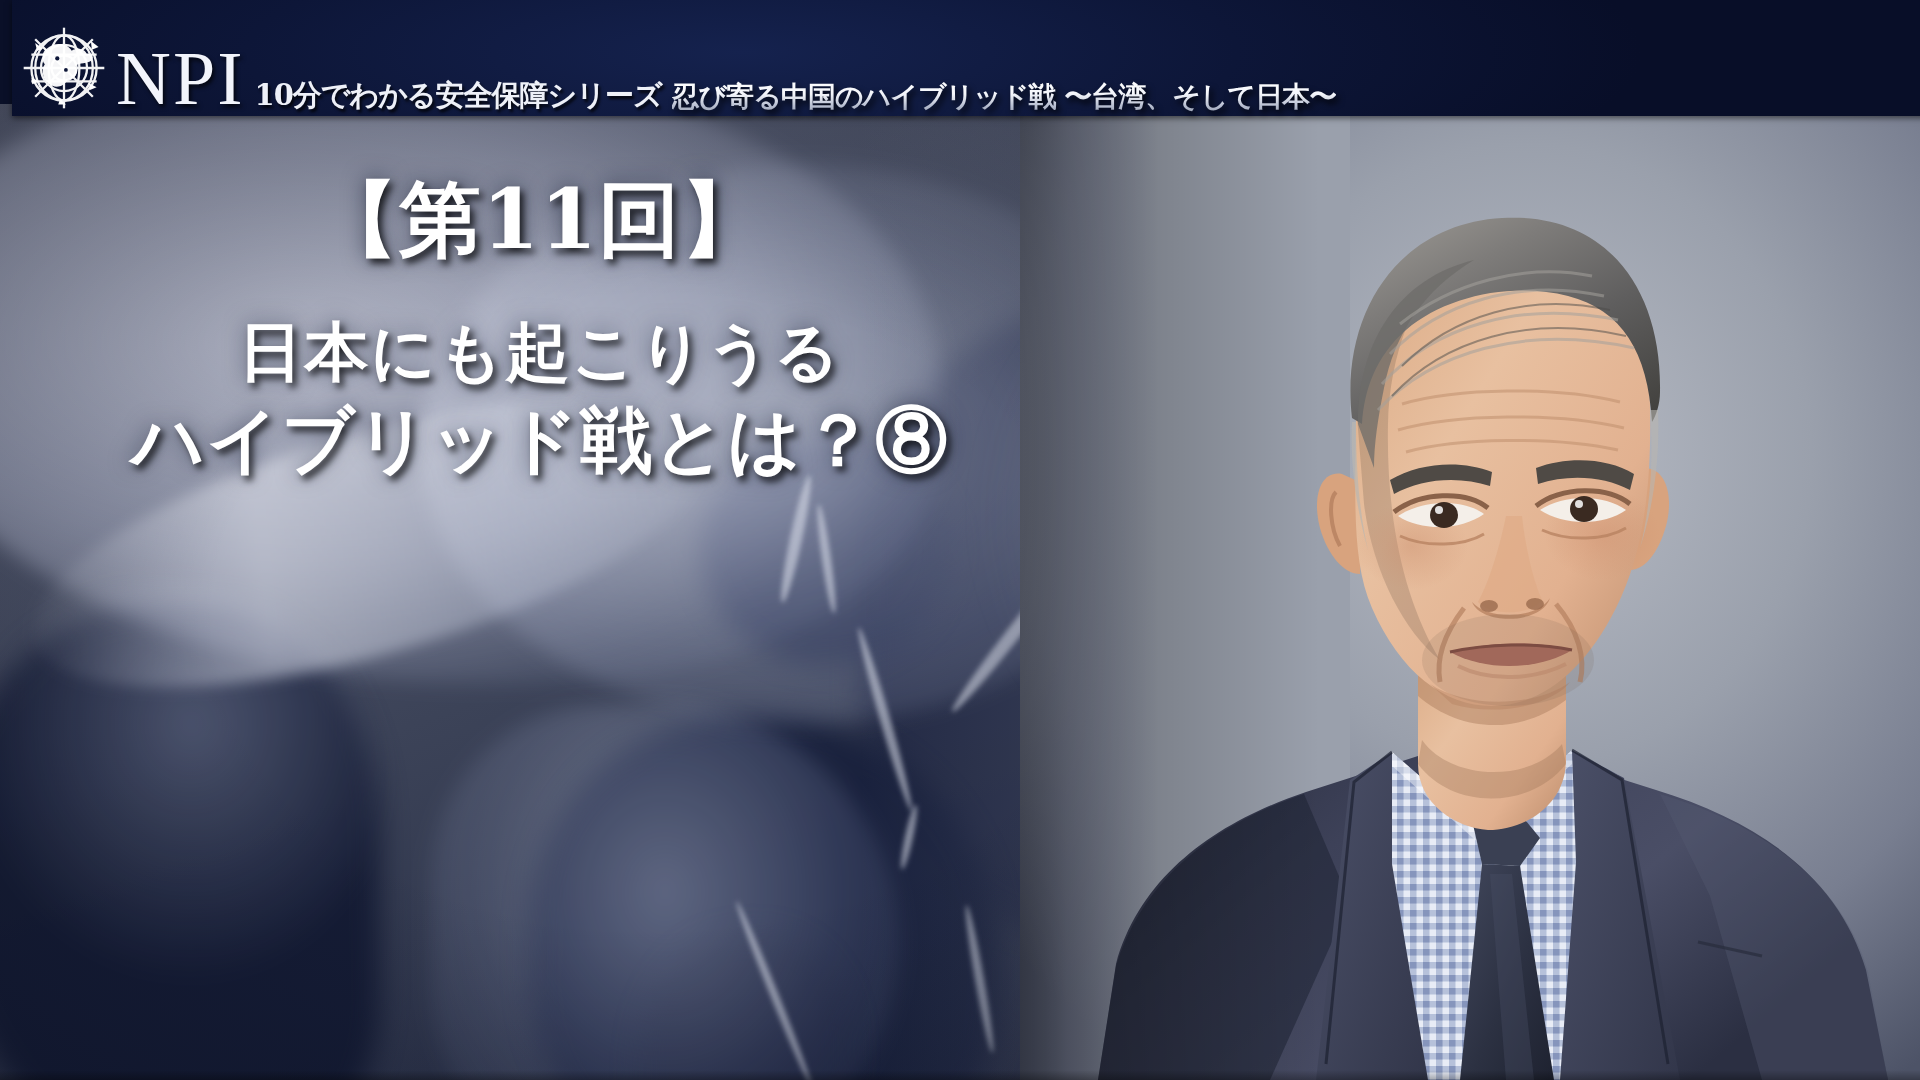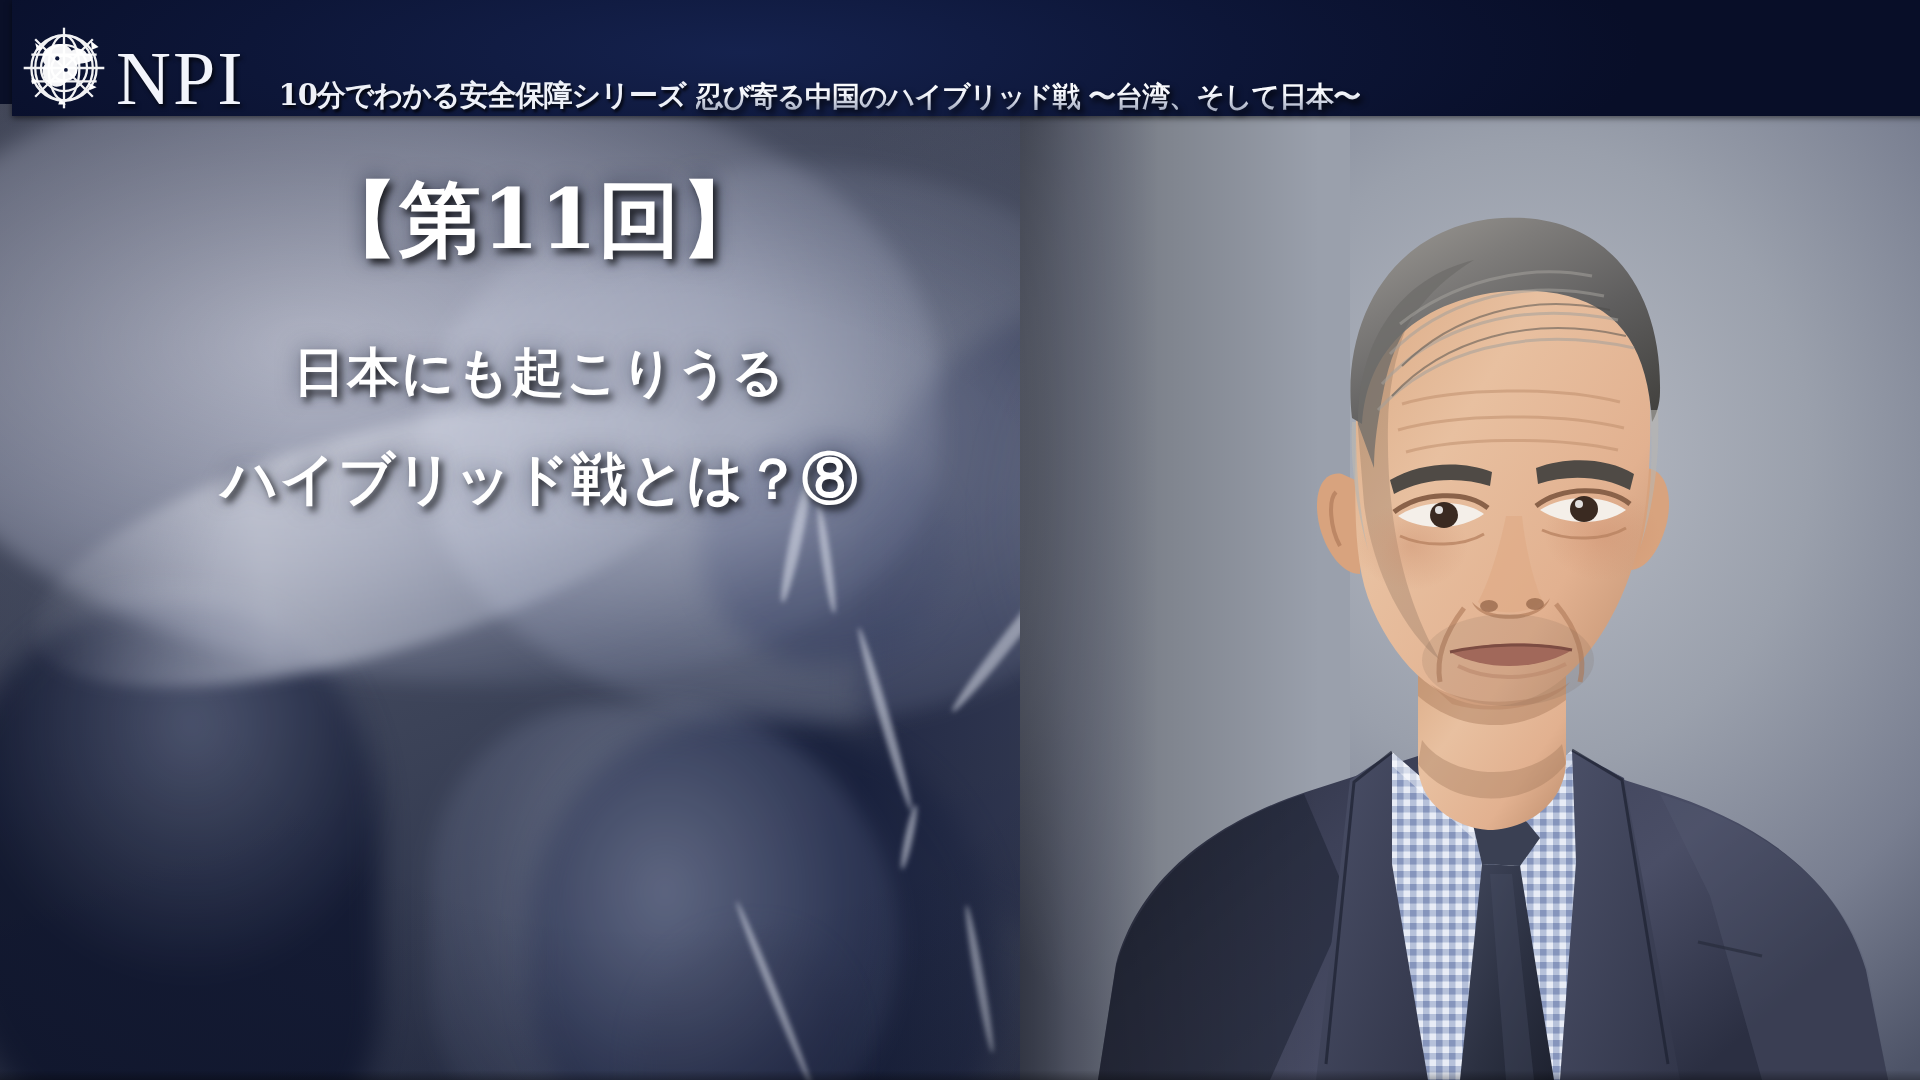--- a/index.html
+++ b/index.html
@@ -31,21 +31,21 @@
     font-family:"Liberation Serif","DejaVu Serif",serif;
     font-size:76px; line-height:1; letter-spacing:2px;
     color:#f2f4fb; margin-left:4px; margin-top:-4px;
     text-shadow:2px 3px 4px rgba(0,0,0,.75);
     flex:0 0 auto;
   }
 
   .series-label{
     font-family:"DejaVu Serif","Liberation Serif",serif;
     font-weight:bold; font-size:29px; color:#eef1f8;
-    margin-left:34px; margin-top:4px; letter-spacing:-1px;
+    margin-left:10px; margin-top:4px; letter-spacing:-1px;
     text-shadow:2px 3px 3px rgba(0,0,0,.8);
     white-space:nowrap; flex:0 0 auto;
   }
   .series-title{
     font-family:"DejaVu Serif","Liberation Serif",serif;
     font-weight:bold; font-size:28px;
     margin-left:10px; margin-top:2px; letter-spacing:-1px;
     white-space:nowrap; flex:0 0 auto;
     background:linear-gradient(180deg,#ffffff 0%,#f4f6fb 42%,#b9c0d2 72%,#8d94a8 100%);
     -webkit-background-clip:text; background-clip:text;
@@ -124,30 +124,29 @@
     position:absolute; inset:0;
     background:radial-gradient(ellipse 1250px 900px at 34% 52%, rgba(0,0,0,0) 35%, rgba(6,10,26,.48) 100%);
   }
 
   
   .title-block{
     position:absolute; left:0; top:104px; width:1080px; height:976px;
     display:flex; flex-direction:column; align-items:center;
     justify-content:flex-start; padding-top:72px; z-index:20;
     pointer-events:none;
-    gap:26px;
   }
   .t-line{
     color:#ffffff; white-space:nowrap;
     font-family:"DejaVu Serif","Liberation Serif",serif;
     text-shadow:4px 5px 7px rgba(0,0,0,.72), 0 0 22px rgba(10,16,40,.55);
   }
   .t-episode{ font-size:82px; font-weight:bold; line-height:1.06; letter-spacing:1px; }
-  .t-main1{ font-size:52px; font-weight:bold; line-height:1.1; margin-top:54px; letter-spacing:2px; }
-  .t-main2{ font-size:56px; font-weight:bold; line-height:1.1; margin-top:22px; letter-spacing:1px; }
+  .t-main1{ font-size:64px; font-weight:bold; line-height:1.1; margin-top:54px; letter-spacing:2px; }
+  .t-main2{ font-size:72px; font-weight:bold; line-height:1.1; margin-top:13px; letter-spacing:1px; }
   .t-sub{ font-size:56px; font-weight:bold; line-height:1.1; margin-top:34px; letter-spacing:1px; }
 
   
   .portrait{
     position:absolute; right:0; bottom:0; width:900px; height:976px; z-index:30;
     overflow:hidden;
   }
   .p-studio{
     position:absolute; inset:0;
     background:radial-gradient(ellipse 760px 700px at 56% 40%, #b4b8c2 0%, #989ca8 38%, #7c8190 68%, #585e70 100%);

